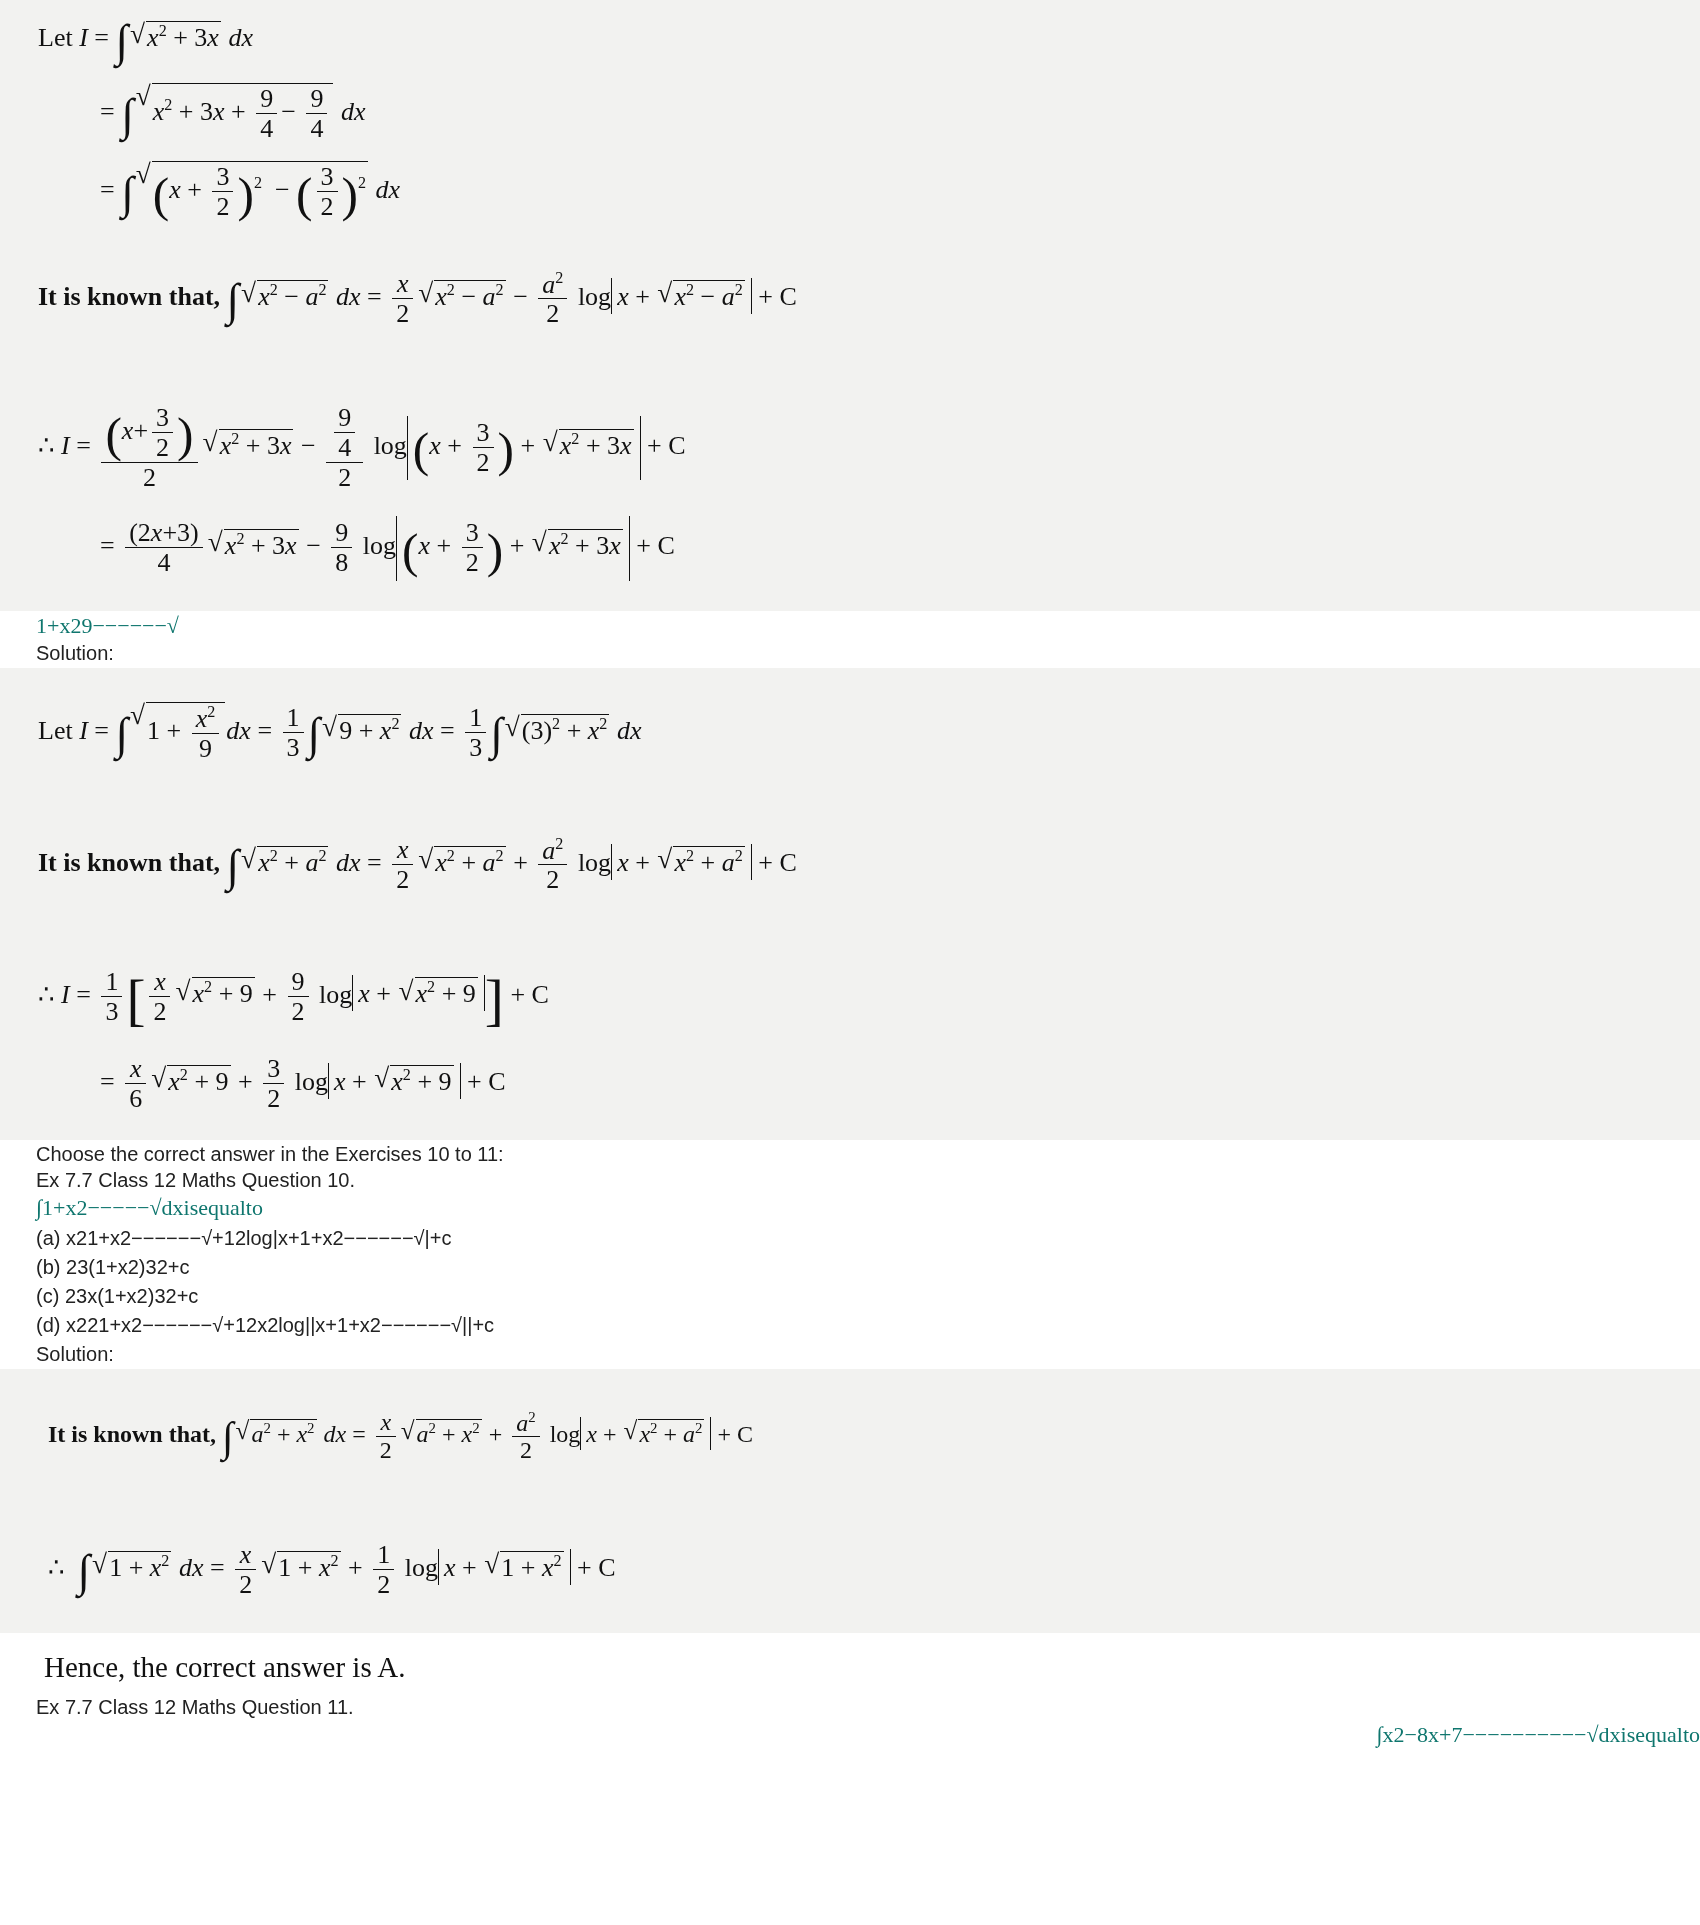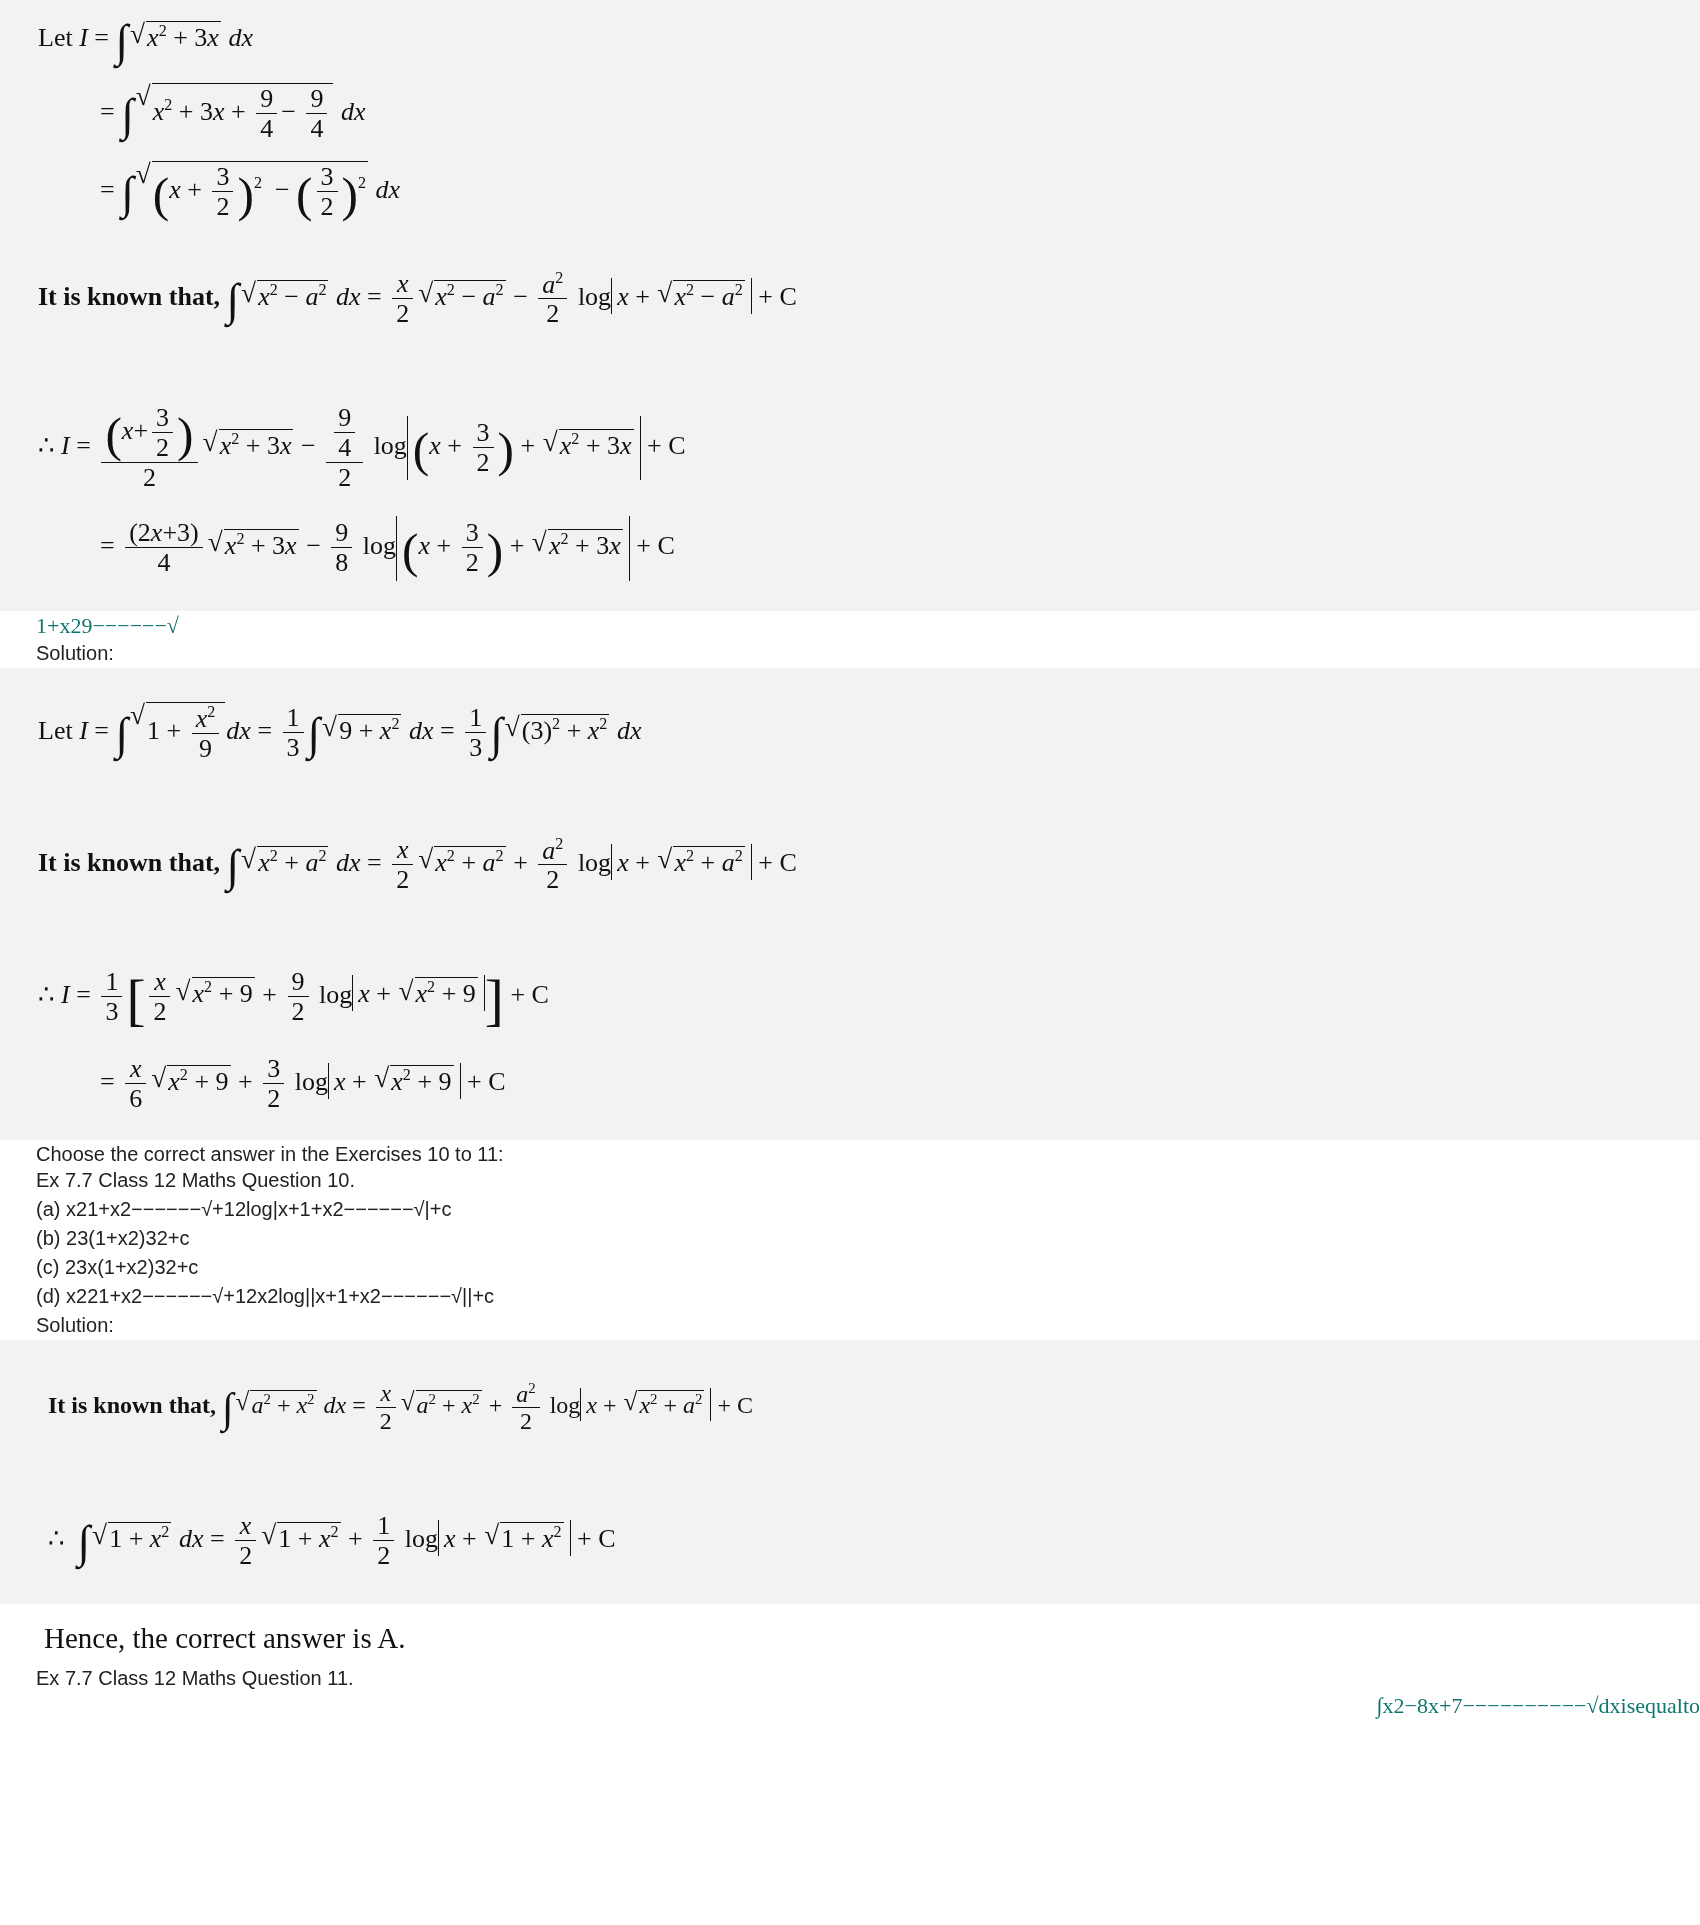--- a/index.html
+++ b/index.html
@@ -169,20 +169,21 @@
     <div class="math-line" style="font-size:26px; padding-left:38px;">
       <span>∴&nbsp;<span class="it">I</span>&nbsp;=&nbsp;</span><span class="frac"><span class="num">1</span><span class="den">3</span></span><span class="big-bracket-l">[</span><span class="frac"><span class="num it">x</span><span class="den">2</span></span><span class="sqrt"><span class="rad"><span class="it">x</span><span class="sup">2</span> + 9</span></span>&nbsp;+&nbsp;<span class="frac"><span class="num">9</span><span class="den">2</span></span>&nbsp;log<span class="bars-tall"><span class="it">x</span> + <span class="sqrt"><span class="rad"><span class="it">x</span><span class="sup">2</span> + 9</span></span></span><span class="big-bracket-r">]</span>&nbsp;+ C
     </div>
     <div class="math-line" style="font-size:26px; padding-left:100px; margin-top:22px;">
       <span>=&nbsp;</span><span class="frac"><span class="num it">x</span><span class="den">6</span></span><span class="sqrt"><span class="rad"><span class="it">x</span><span class="sup">2</span> + 9</span></span>&nbsp;+&nbsp;<span class="frac"><span class="num">3</span><span class="den">2</span></span>&nbsp;log<span class="bars-tall"><span class="it">x</span> + <span class="sqrt"><span class="rad"><span class="it">x</span><span class="sup">2</span> + 9</span></span></span>&nbsp;+ C
     </div>
   </div>
 
   <div class="q-heading">Choose the correct answer in the Exercises 10 to 11:</div>
   <div class="q-heading">Ex 7.7 Class 12 Maths Question 10.</div>
+  <div class="q-expr">∫1+x2−−−−−√dxisequalto</div>
 
   <div class="opt">
     <span>(a)</span>
     <span>x21+x2−−−−−−√+12log|x+1+x2−−−−−−√|+c</span>
   </div>
   <div class="opt">
     <span>(b)</span>
     <span>23(1+x2)32+c</span>
   </div>
   <div class="opt">

